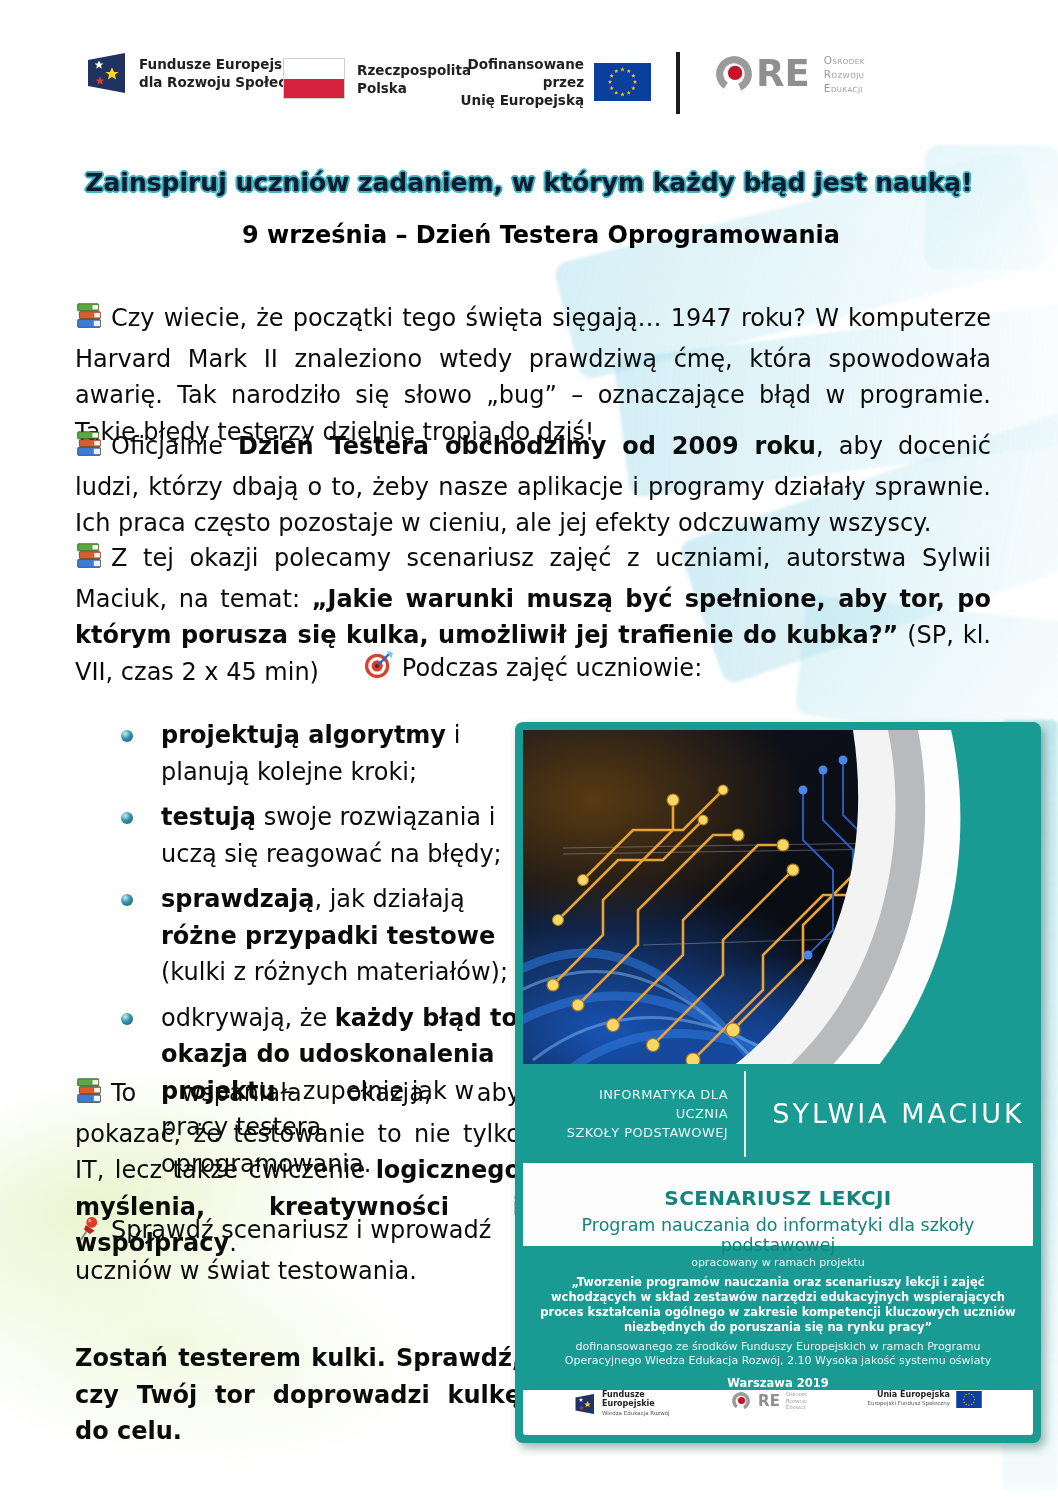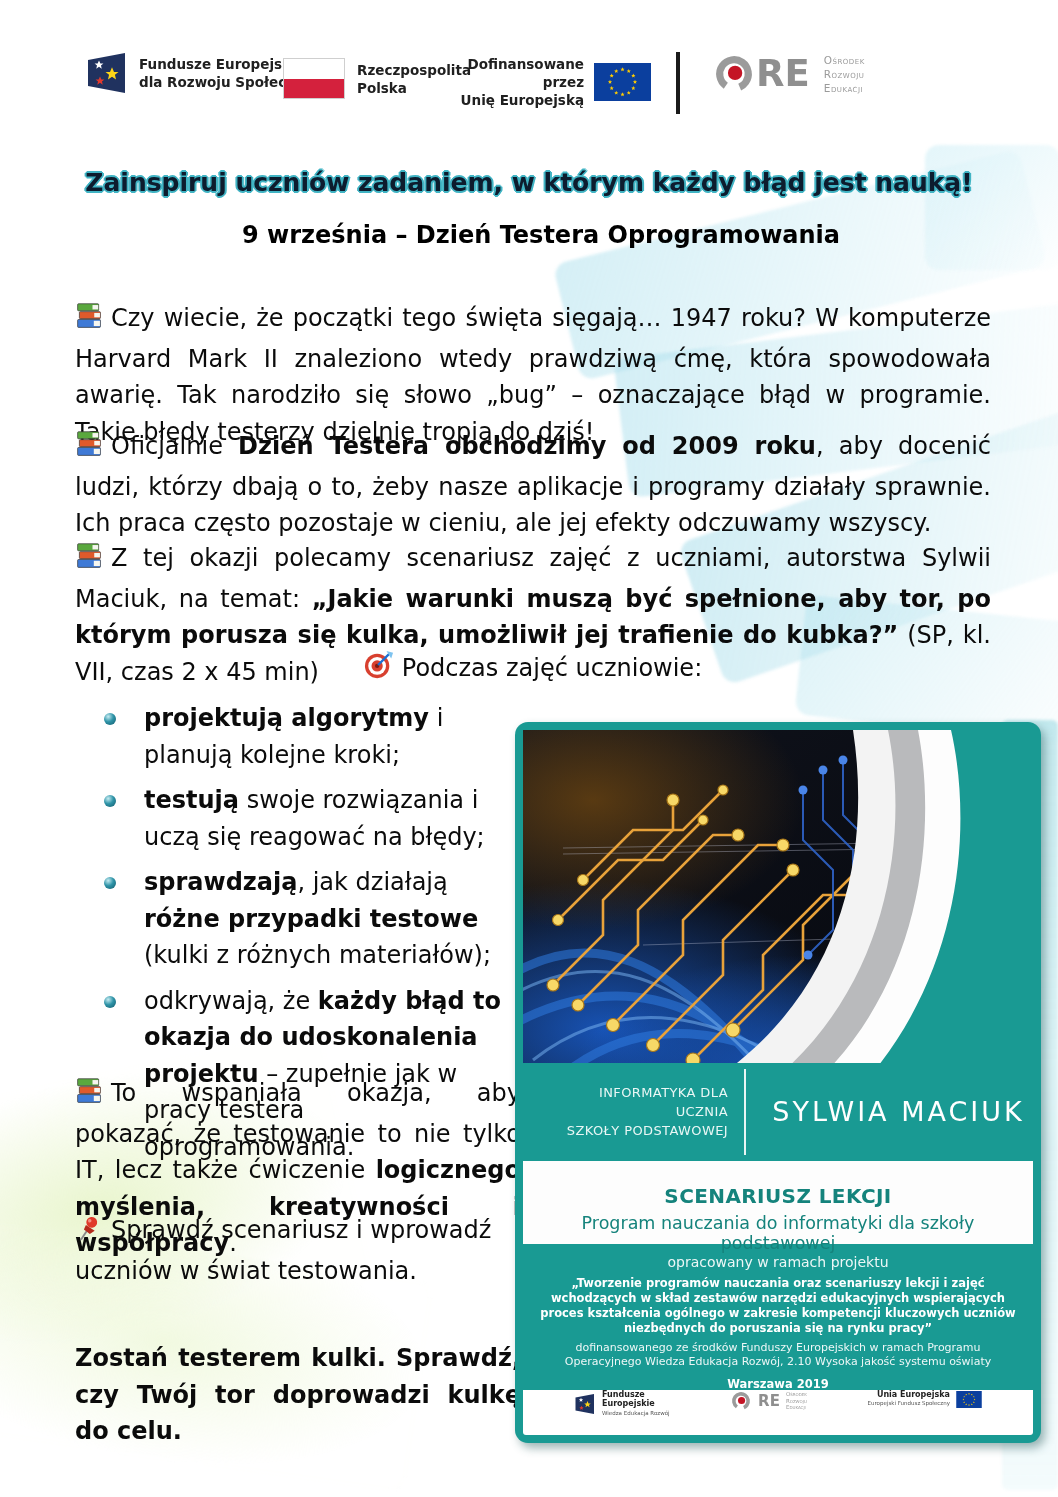--- a/index.html
+++ b/index.html
@@ -42,41 +42,41 @@
   .t1{top:168px;font-size:25px;color:#0d1c2e;
       text-shadow:-2px 0 #41b4c4,2px 0 #41b4c4,0 -2px #41b4c4,0 2px #41b4c4,
                   -1px -1px #41b4c4,1px 1px #41b4c4,-1px 1px #41b4c4,1px -1px #41b4c4;}
   .t2{top:221px;font-size:24px;color:#000;padding-left:12px;}
   
   .para{position:absolute;z-index:1;left:75px;width:916px;font-size:24px;line-height:36.5px;
         text-align:justify;color:#0b0b0b;}
   .para b{font-weight:bold;margin-top:9px;}
   .icon{display:inline-block;vertical-align:-4px;margin-right:8px;}
   .narrow{width:446px;}
-  ul.blist{position:absolute;z-index:1;left:104px;top:700px;width:400px;margin:0;padding:0;list-style:none;
+  ul.blist{position:absolute;z-index:1;left:104px;top:700px;width:400px;margin:17px;padding:0;list-style:none;
            font-size:24px;line-height:36.5px;color:#0b0b0b;}
   ul.blist li{position:relative;padding-left:40px;margin-bottom:9px;}
   ul.blist .ball{position:absolute;left:0;top:13px;width:12px;height:12px;border-radius:50%;
       background:radial-gradient(circle at 35% 30%,#c6ecf2 0%,#2f94a8 45%,#11596a 100%);}
   .closing{font-weight:bold;}
   
   .cover{position:absolute;z-index:2;left:515px;top:722px;width:526px;height:721px;box-sizing:border-box;
-         background:#199a93;border-radius:13px;padding:8px;box-shadow:4px 5px 10px rgba(40,90,90,.45);
+         background:#199a93;border-radius:8px;padding:8px;box-shadow:4px 5px 10px rgba(40,90,90,.45);
          display:flex;flex-direction:column;}
   .cov-img{height:340px;overflow:hidden;}
   .cov-band{height:100px;display:flex;align-items:center;color:#fff;}
   .cov-series{width:205px;text-align:right;font-size:13px;line-height:19px;letter-spacing:.4px;color:#e9f7f5;}
   .cov-vdiv{width:2px;height:86px;background:rgba(255,255,255,.9);margin:0 18px 0 16px;}
   .cov-author{flex:1;text-align:center;font-size:27px;letter-spacing:3px;color:#fff;}
   .cov-white{height:83px;background:#fdfdfd;display:flex;flex-direction:column;justify-content:center;
              text-align:center;color:#15837c;}
   .cov-white .bt{font-size:20px;font-weight:bold;letter-spacing:.4px;margin-top:32px;}
   .cov-white .bs{font-size:17.5px;font-weight:normal;margin-top:5px;}
   .cov-proj{height:136px;text-align:center;color:#eafaf8;padding-top:10px;}
-  .cov-proj .pi{font-size:14px;color:rgba(255,255,255,.92);}
+  .cov-proj .pi{font-size:11px;color:rgba(255,255,255,.92);}
   .cov-proj .pq{font-size:11.5px;font-weight:bold;line-height:15px;width:484px;margin:6px auto 5px;color:#fff;}
   .cov-proj .pf{font-size:11px;line-height:14.5px;width:470px;margin:0 auto;color:rgba(255,255,255,.92);}
   .cov-proj .py{font-size:11.5px;font-weight:bold;margin-top:7px;color:#fff;}
   .cov-foot{height:46px;background:#fff;border-radius:0 0 3px 3px;display:flex;align-items:flex-start;
             justify-content:space-between;padding:0 51px;}
   .mini{display:flex;align-items:center;gap:6px;}
   .mini .mt{font-size:8px;font-weight:bold;color:#222;line-height:9.5px;}
   .mini .ms{font-size:5.5px;color:#555;font-weight:normal;}
   .mini .ore-re2{font-size:15px;font-weight:bold;color:#8f8f8f;}
   .mini .ore-sub2{font-size:5.5px;color:#9a9a9a;line-height:6.5px;font-variant:small-caps;}

